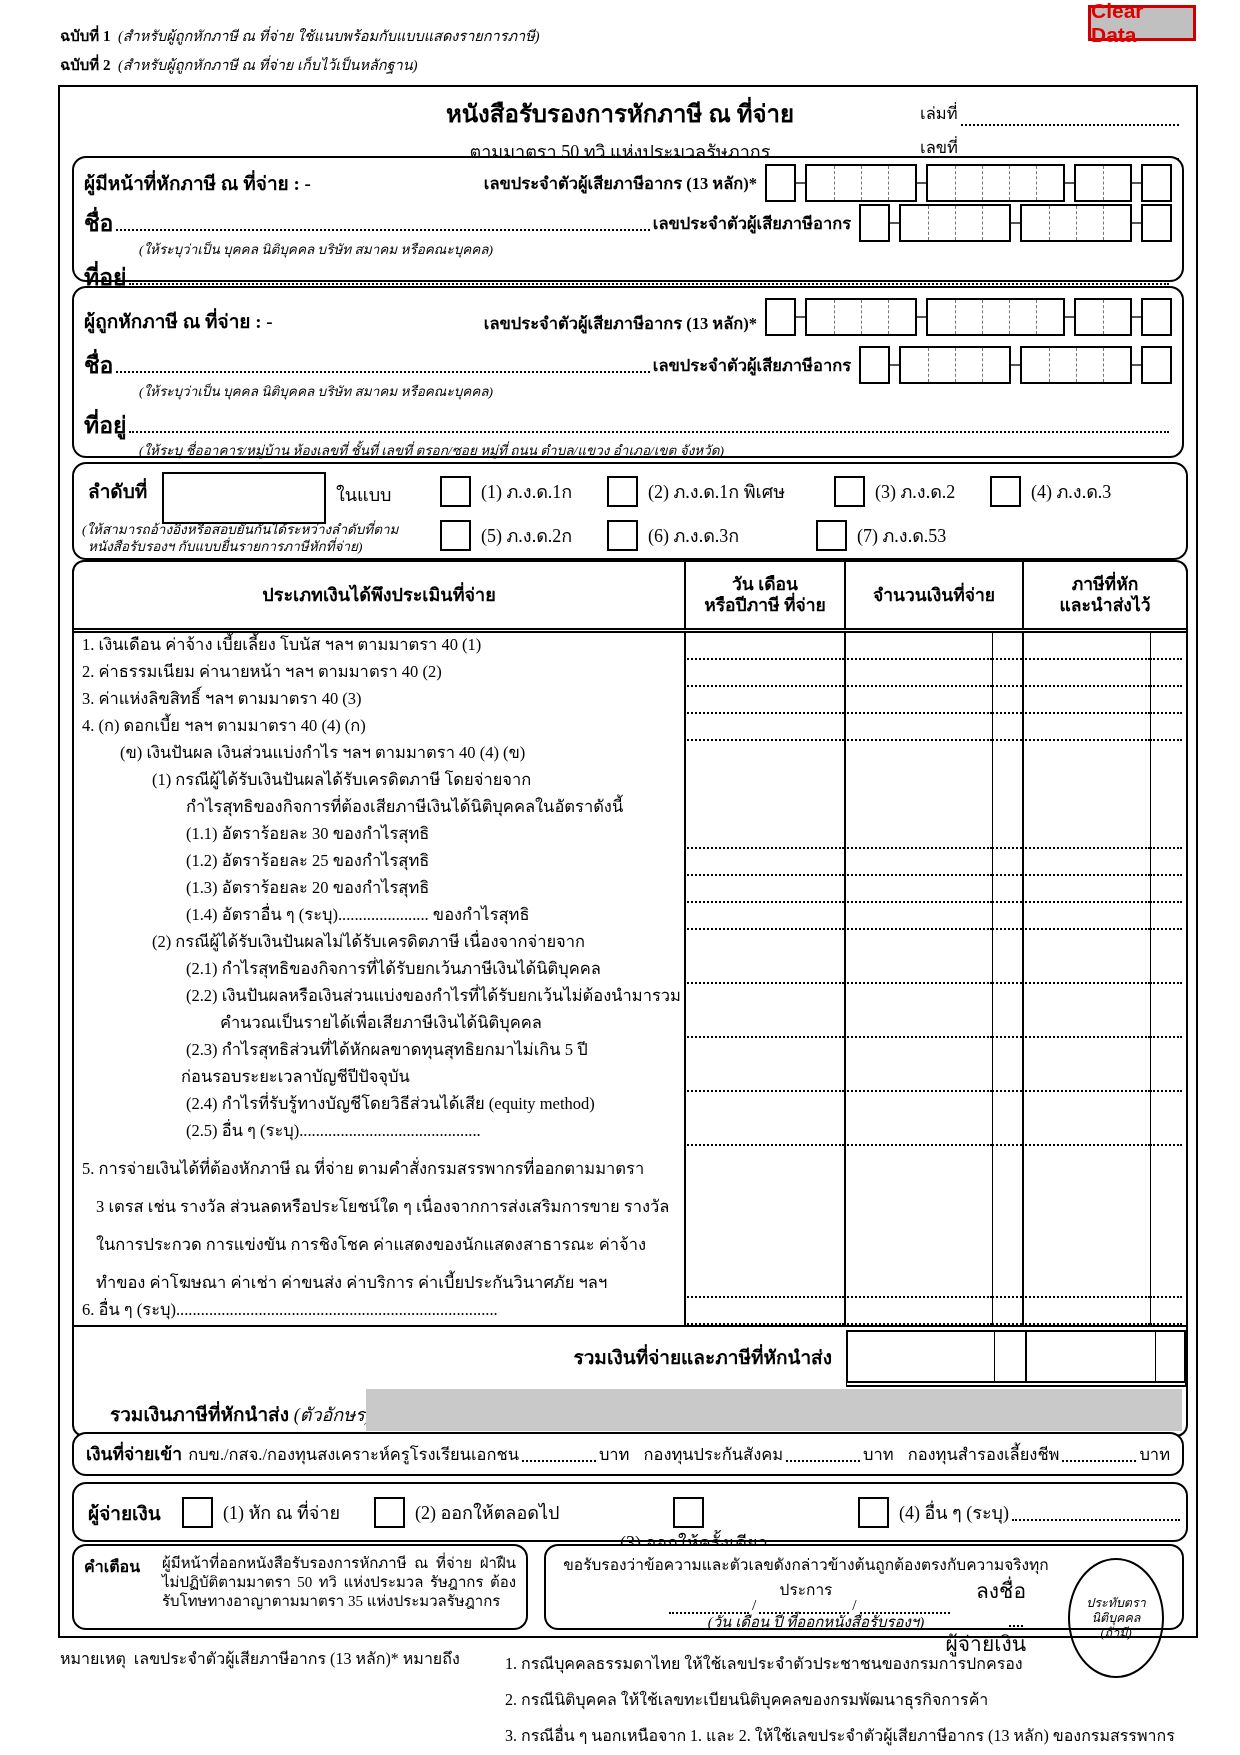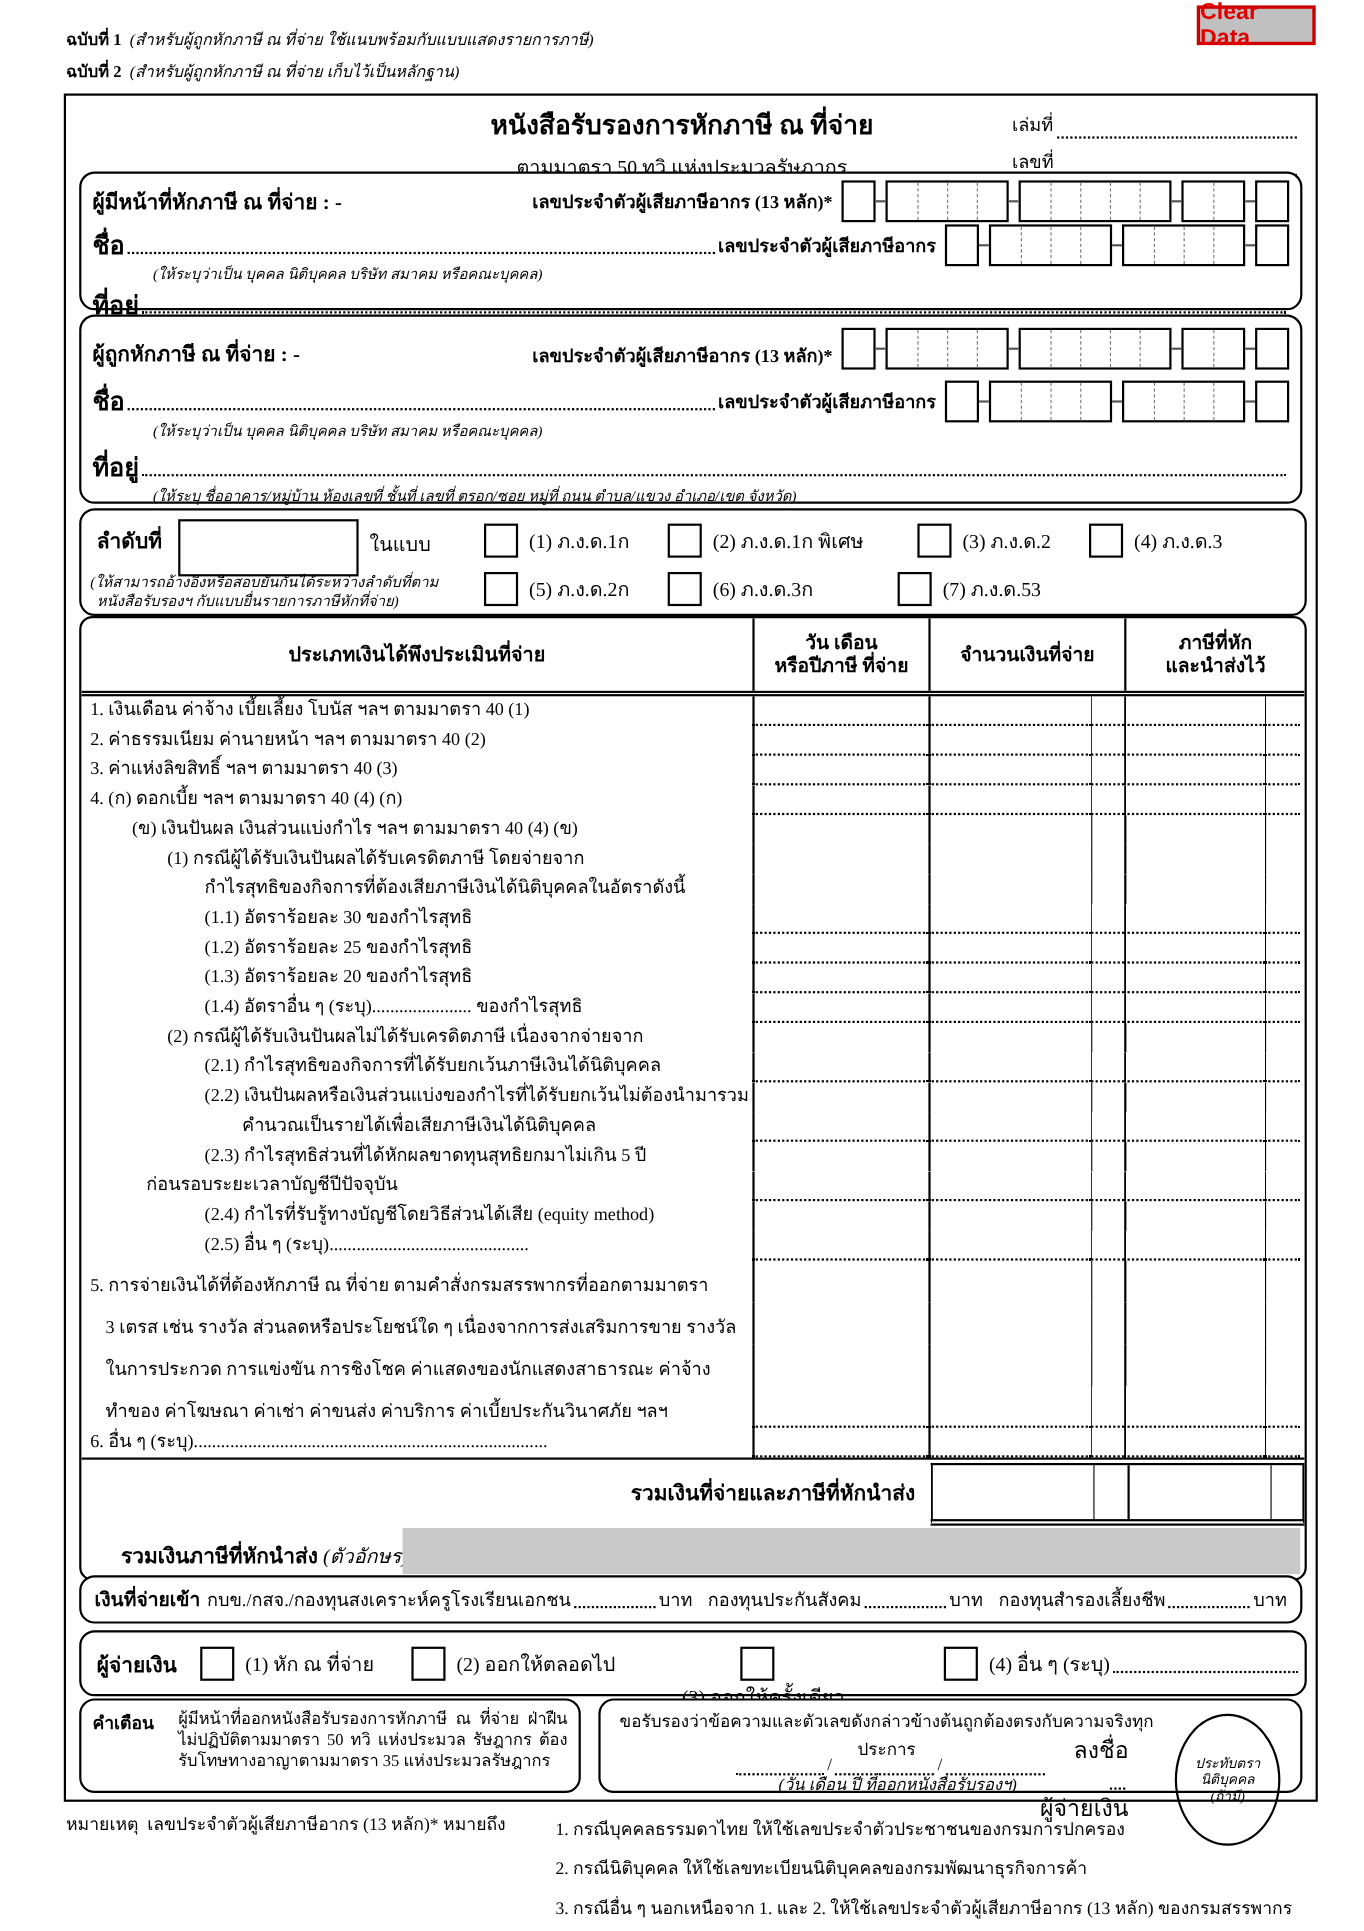--- a/index.html
+++ b/index.html
@@ -408,21 +408,21 @@
         </div>
         <div class="trow" style="height: 27px;">
           <div class="tdesc" style="padding-left: 112px;">(2.3)  กำไรสุทธิส่วนที่ได้หักผลขาดทุนสุทธิยกมาไม่เกิน 5 ปี</div>
           <div class="cdate vc"></div>
           <div class="camt vc"></div>
           <div class="csa vc"></div>
           <div class="ctax vc"></div>
           <div class="cst vc"></div>
         </div>
         <div class="trow dot" style="height: 27px;">
-          <div class="tdesc" style="padding-left: 59px;">ก่อนรอบระยะเวลาบัญชีปีปัจจุบัน</div>
+          <div class="tdesc" style="padding-left: 107px;">ก่อนรอบระยะเวลาบัญชีปีปัจจุบัน</div>
           <div class="cdate vc"></div>
           <div class="camt vc"></div>
           <div class="csa vc"></div>
           <div class="ctax vc"></div>
           <div class="cst vc"></div>
         </div>
         <div class="trow" style="height: 27px;">
           <div class="tdesc" style="padding-left: 112px;">(2.4)  กำไรที่รับรู้ทางบัญชีโดยวิธีส่วนได้เสีย (equity method)</div>
           <div class="cdate vc"></div>
           <div class="camt vc"></div>

